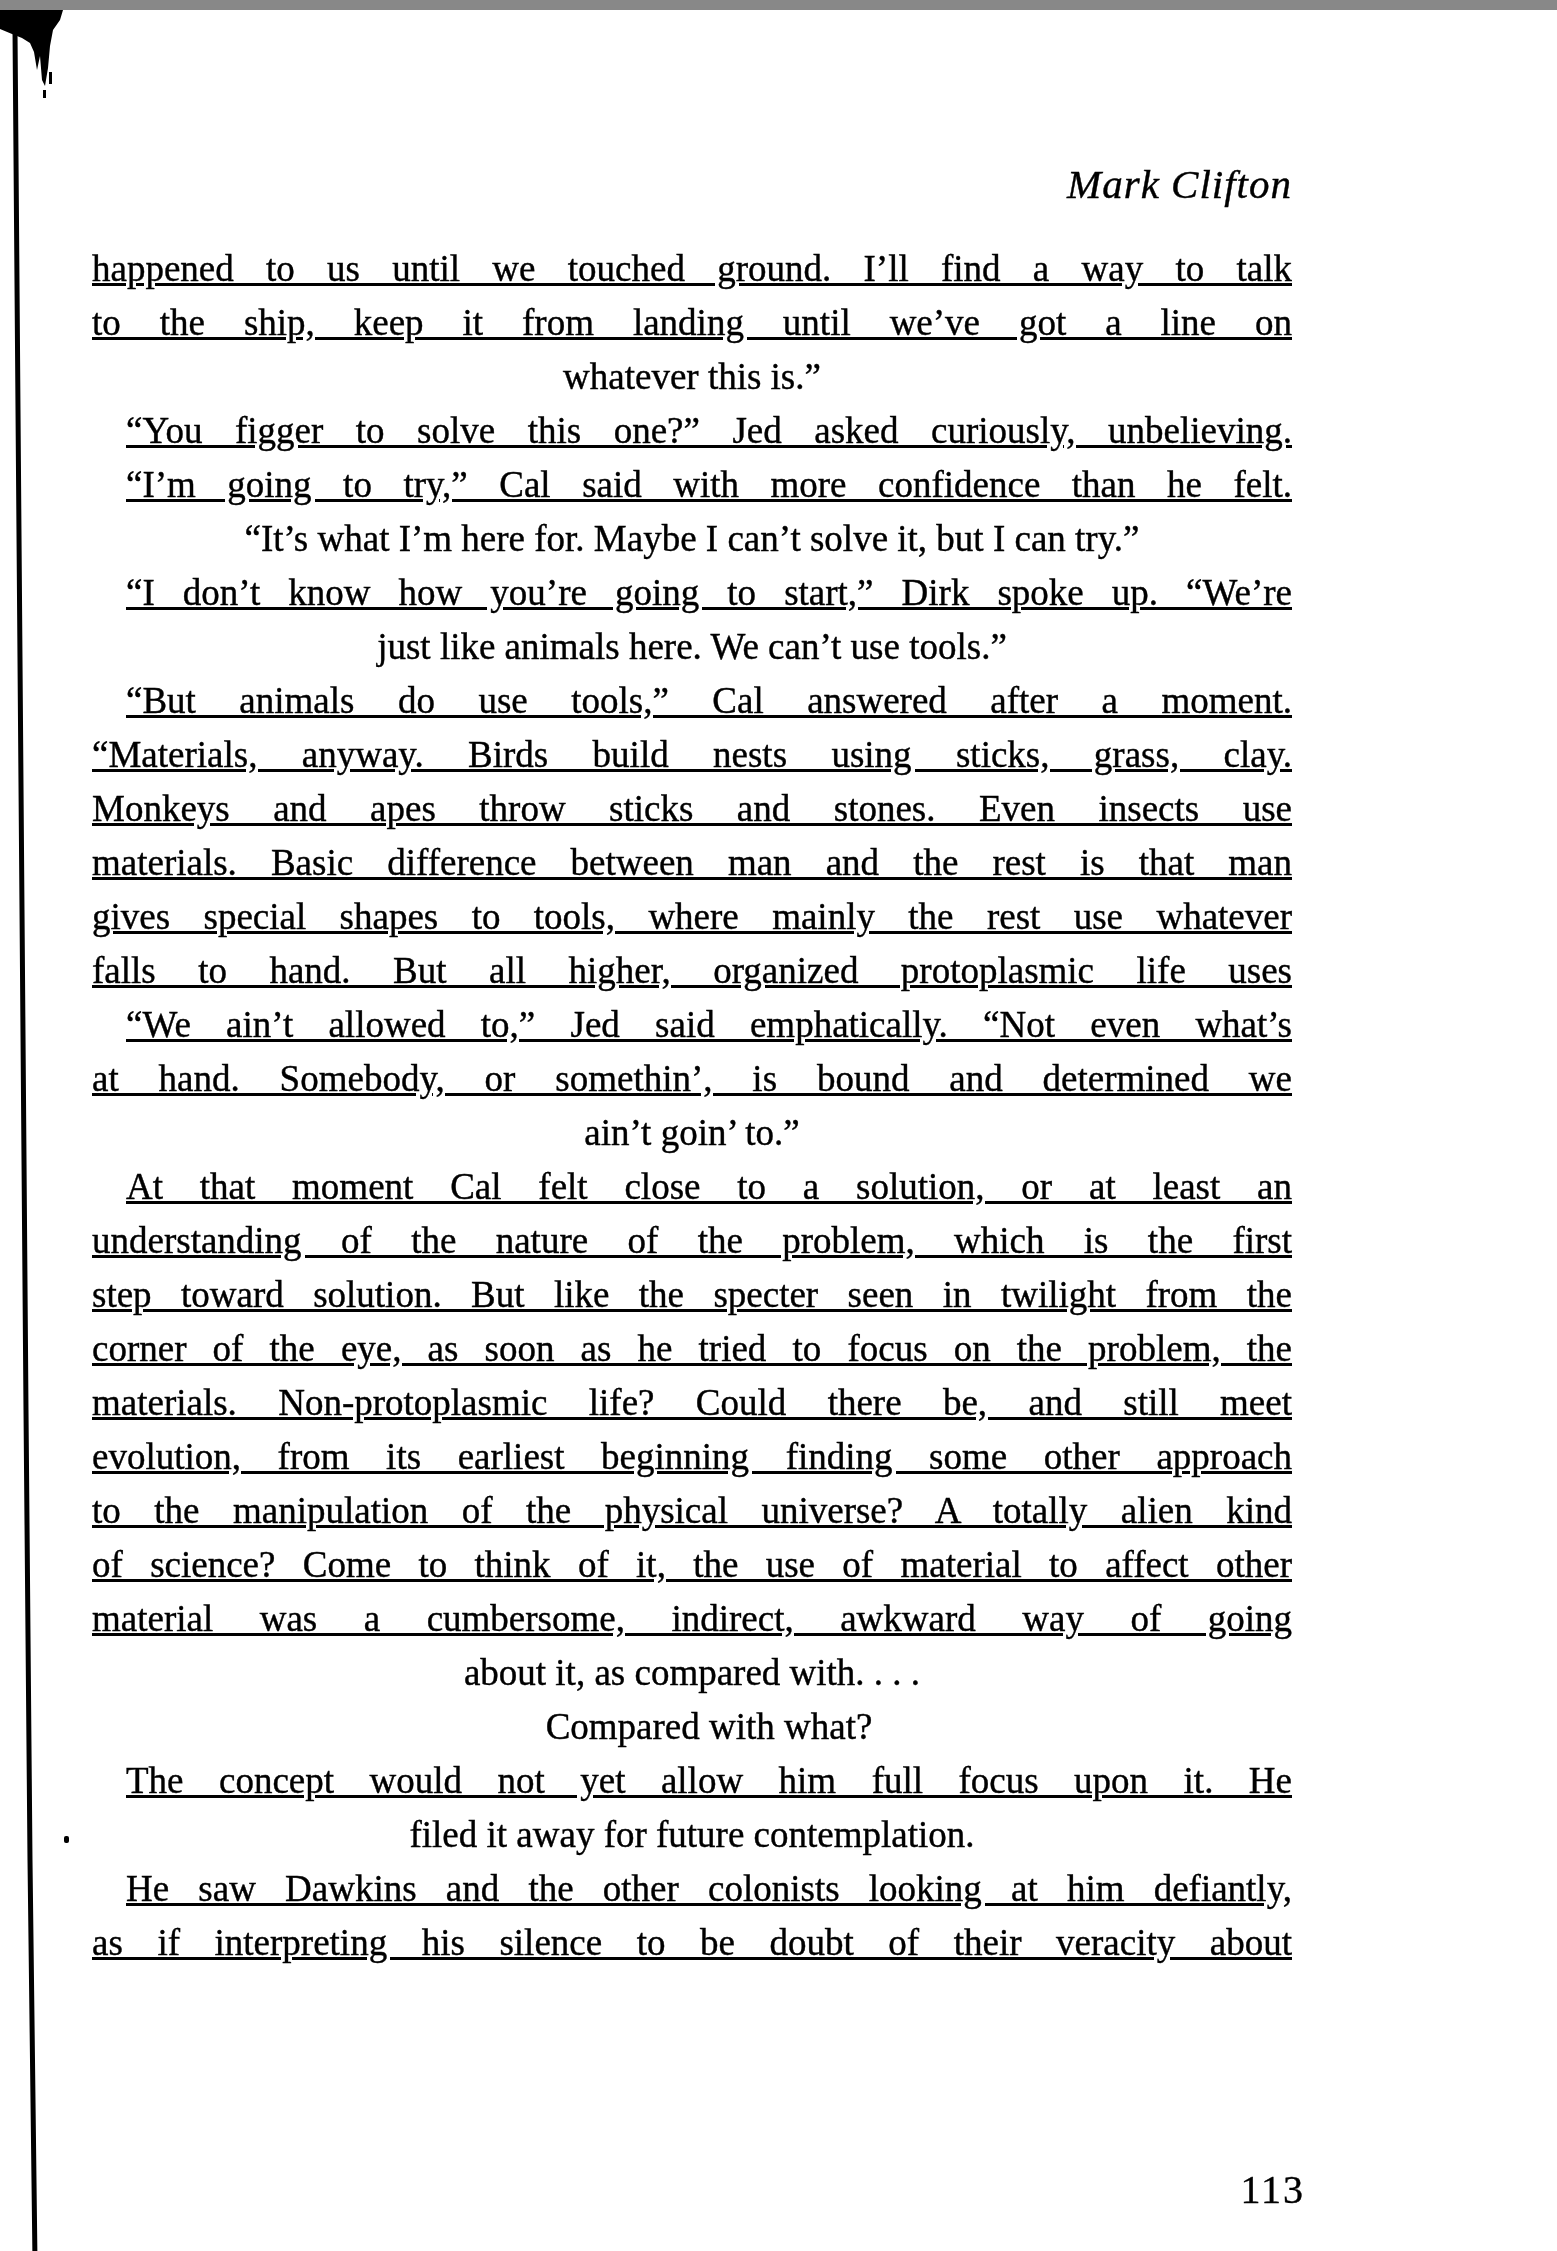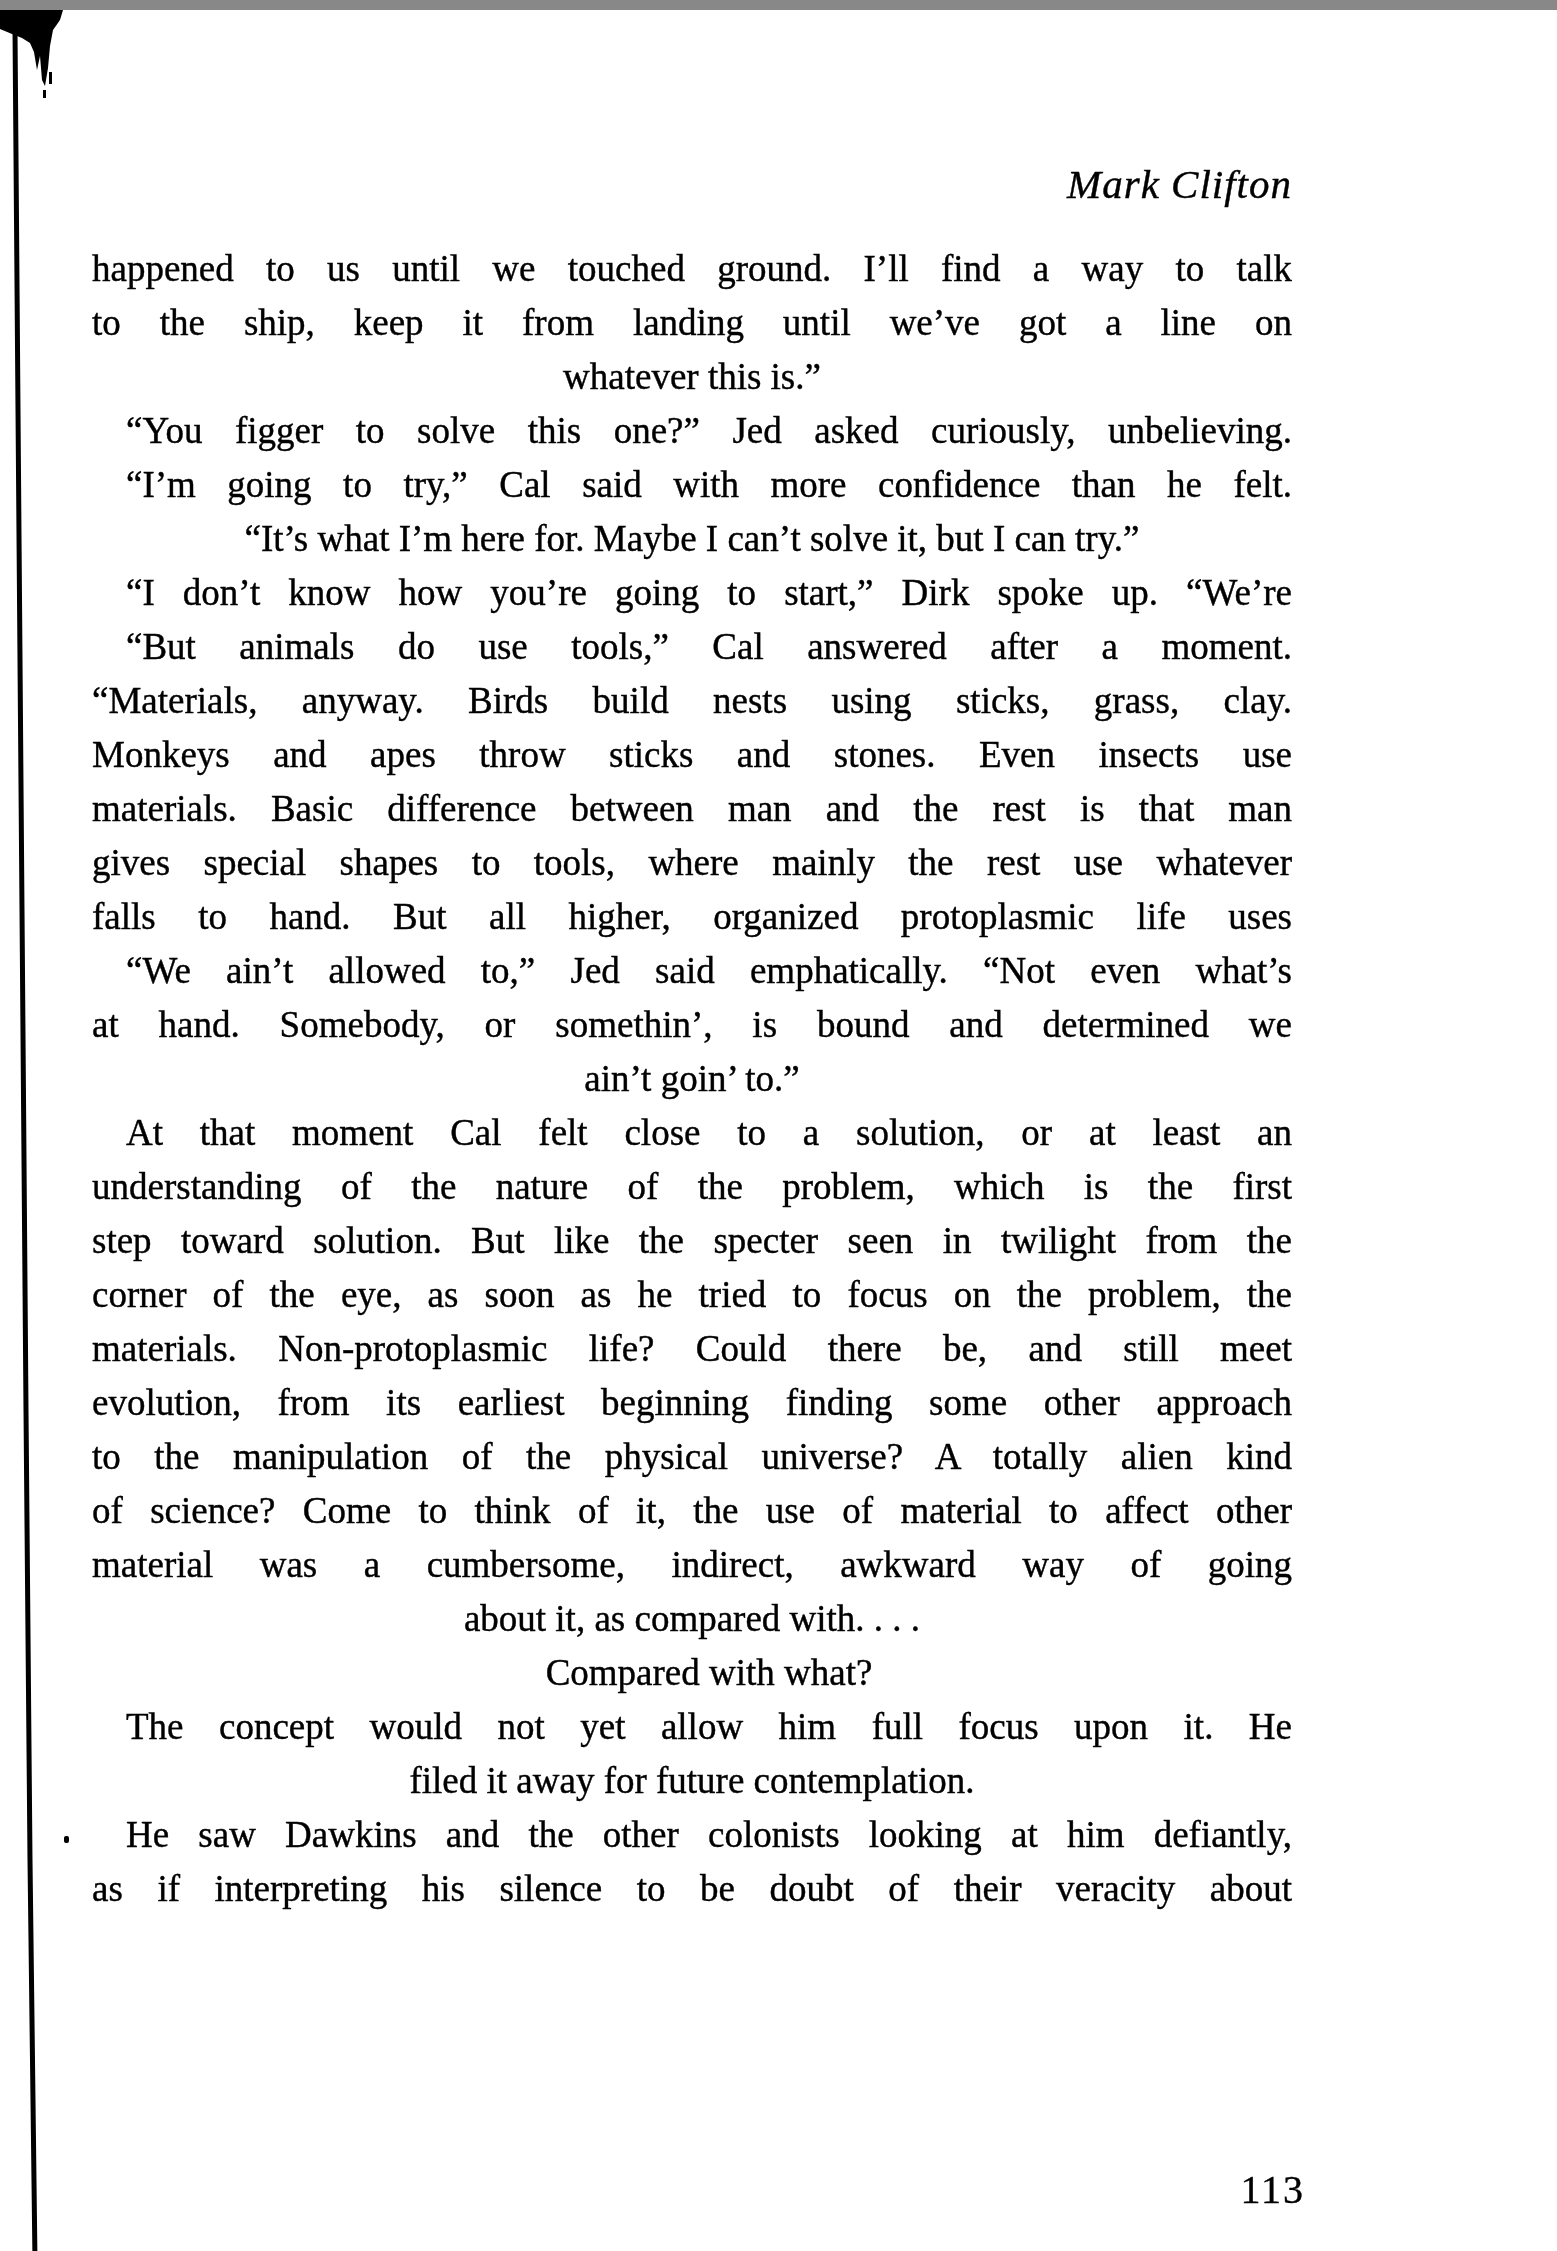--- a/index.html
+++ b/index.html
@@ -36,21 +36,21 @@
     width: 1200px;
     font-size: 37px;
     line-height: 54px;
   }
   .line {
     height: 54px;
     overflow: hidden;
     white-space: normal;
     text-align: center;
   }
-  .line.j { text-align: justify; }
+  .line.j { text-align: justify; text-decoration: underline; }
   .line.j::after { content: ""; display: inline-block; width: 100%; }
   .line.indent { text-indent: 34px; }
   .folio {
     position: absolute;
     top: 2156px;
     right: 252px;
     font-size: 40px;
     letter-spacing: 2px;
   }
   .speck {
@@ -82,20 +82,21 @@
   </div>
 
   <div class="textcol">
       <div class="line j">happened to us until we touched ground. I’ll find a way to talk</div>
       <div class="line j">to the ship, keep it from landing until we’ve got a line on</div>
       <div class="line">whatever this is.”</div>
       <div class="line indent j">“You figger to solve this one?” Jed asked curiously, unbelieving.</div>
       <div class="line indent j">“I’m going to try,” Cal said with more confidence than he felt.</div>
       <div class="line">“It’s what I’m here for. Maybe I can’t solve it, but I can try.”</div>
       <div class="line indent j">“I don’t know how you’re going to start,” Dirk spoke up. “We’re</div>
+      <div class="line">just like animals here. We can’t use tools.”</div>
       <div class="line indent j">“But animals do use tools,” Cal answered after a moment.</div>
       <div class="line j">“Materials, anyway. Birds build nests using sticks, grass, clay.</div>
       <div class="line j">Monkeys and apes throw sticks and stones. Even insects use</div>
       <div class="line j">materials. Basic difference between man and the rest is that man</div>
       <div class="line j">gives special shapes to tools, where mainly the rest use whatever</div>
       <div class="line j">falls to hand. But all higher, organized protoplasmic life uses</div>
       <div class="line indent j">“We ain’t allowed to,” Jed said emphatically. “Not even what’s</div>
       <div class="line j">at hand. Somebody, or somethin’, is bound and determined we</div>
       <div class="line">ain’t goin’ to.”</div>
       <div class="line indent j">At that moment Cal felt close to a solution, or at least an</div>

